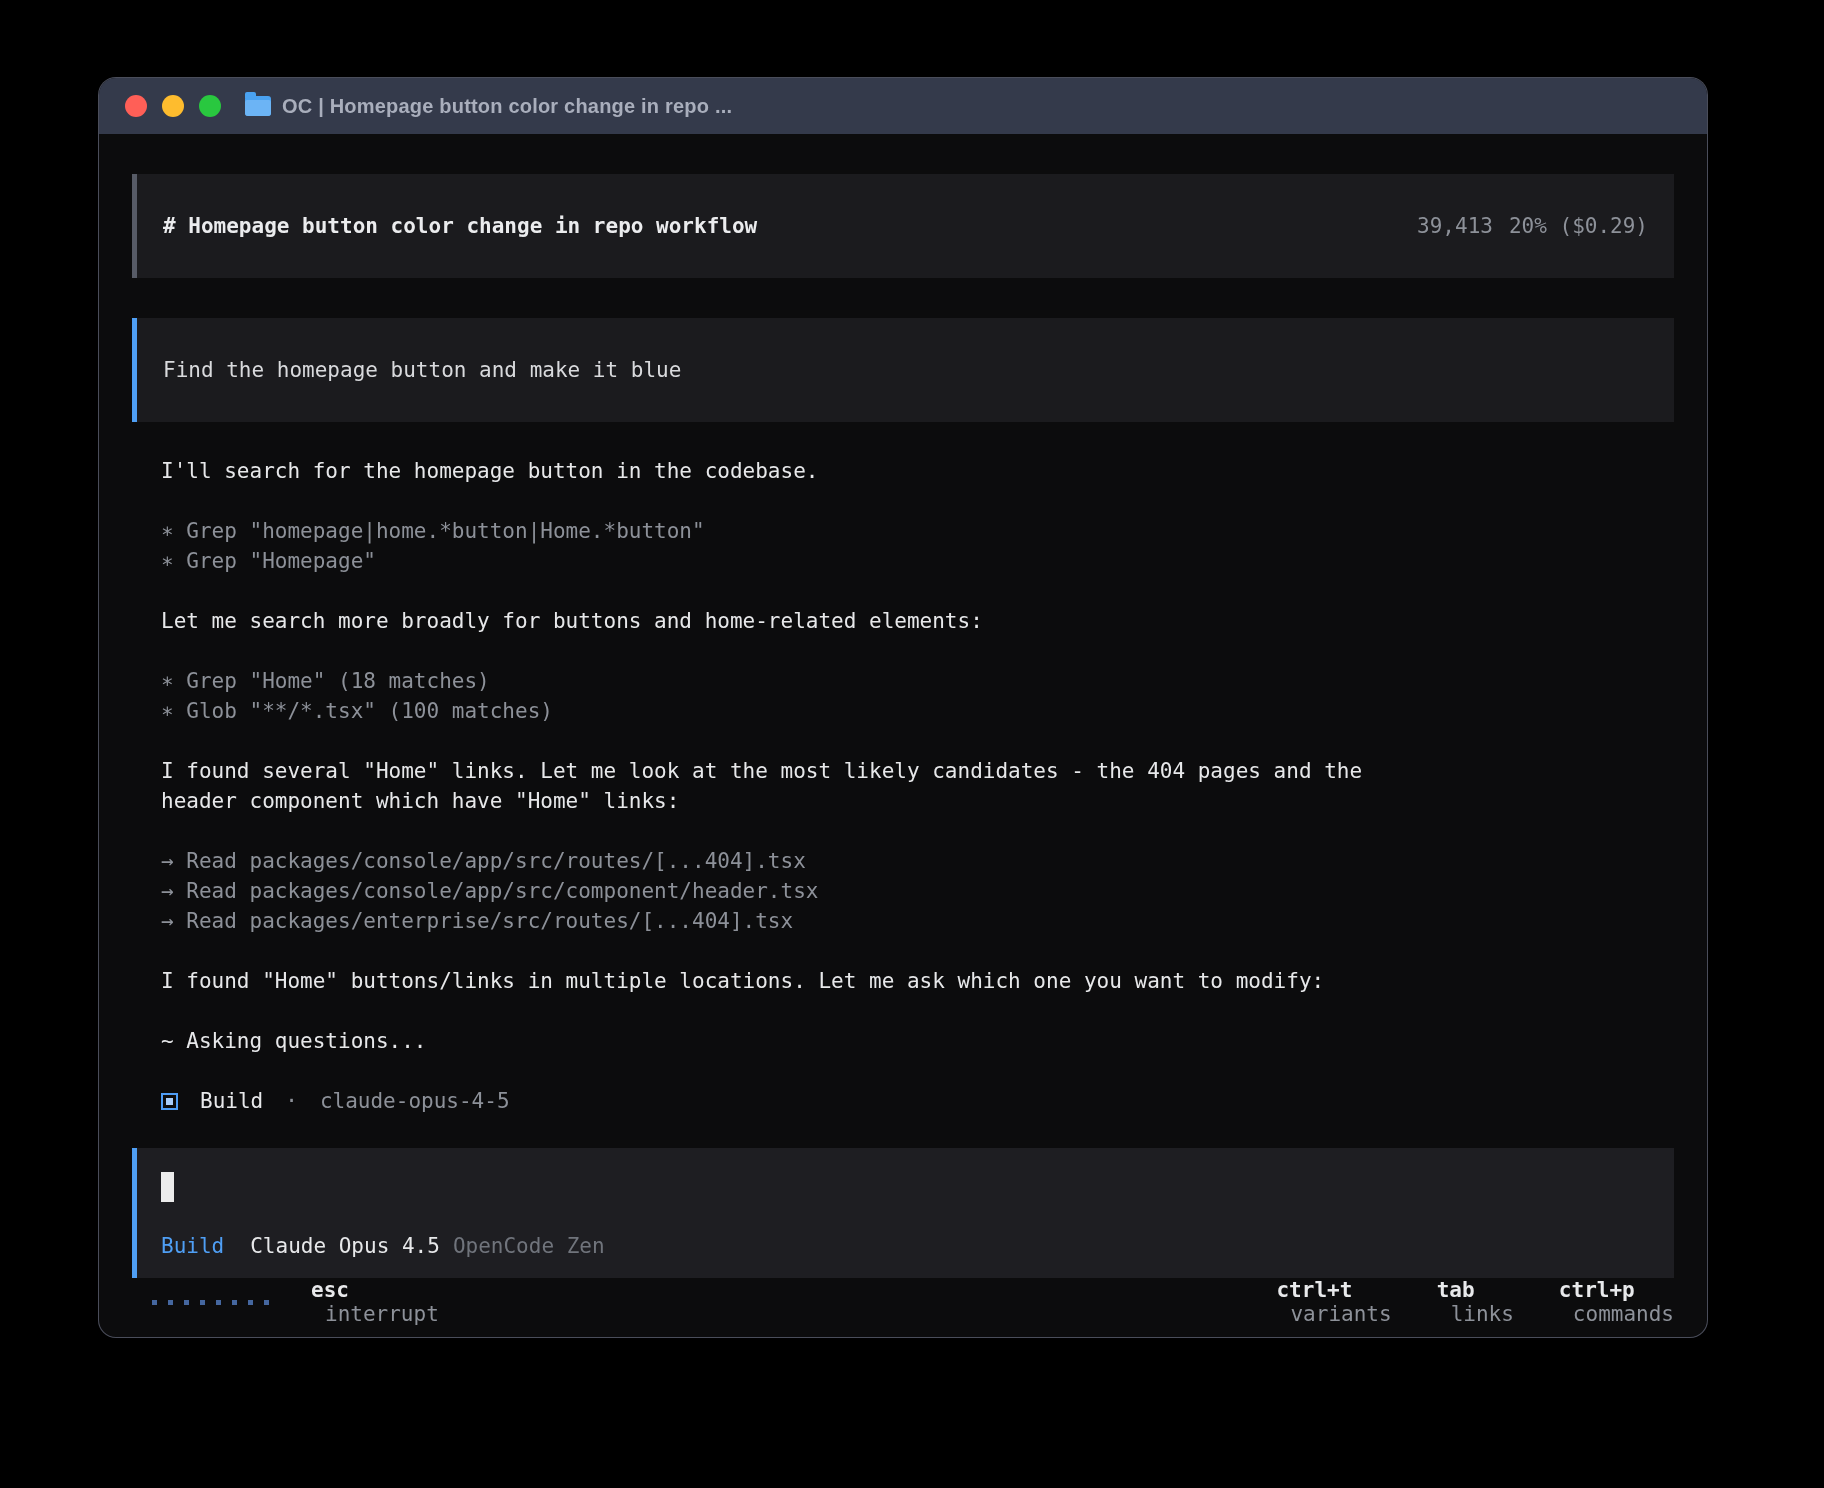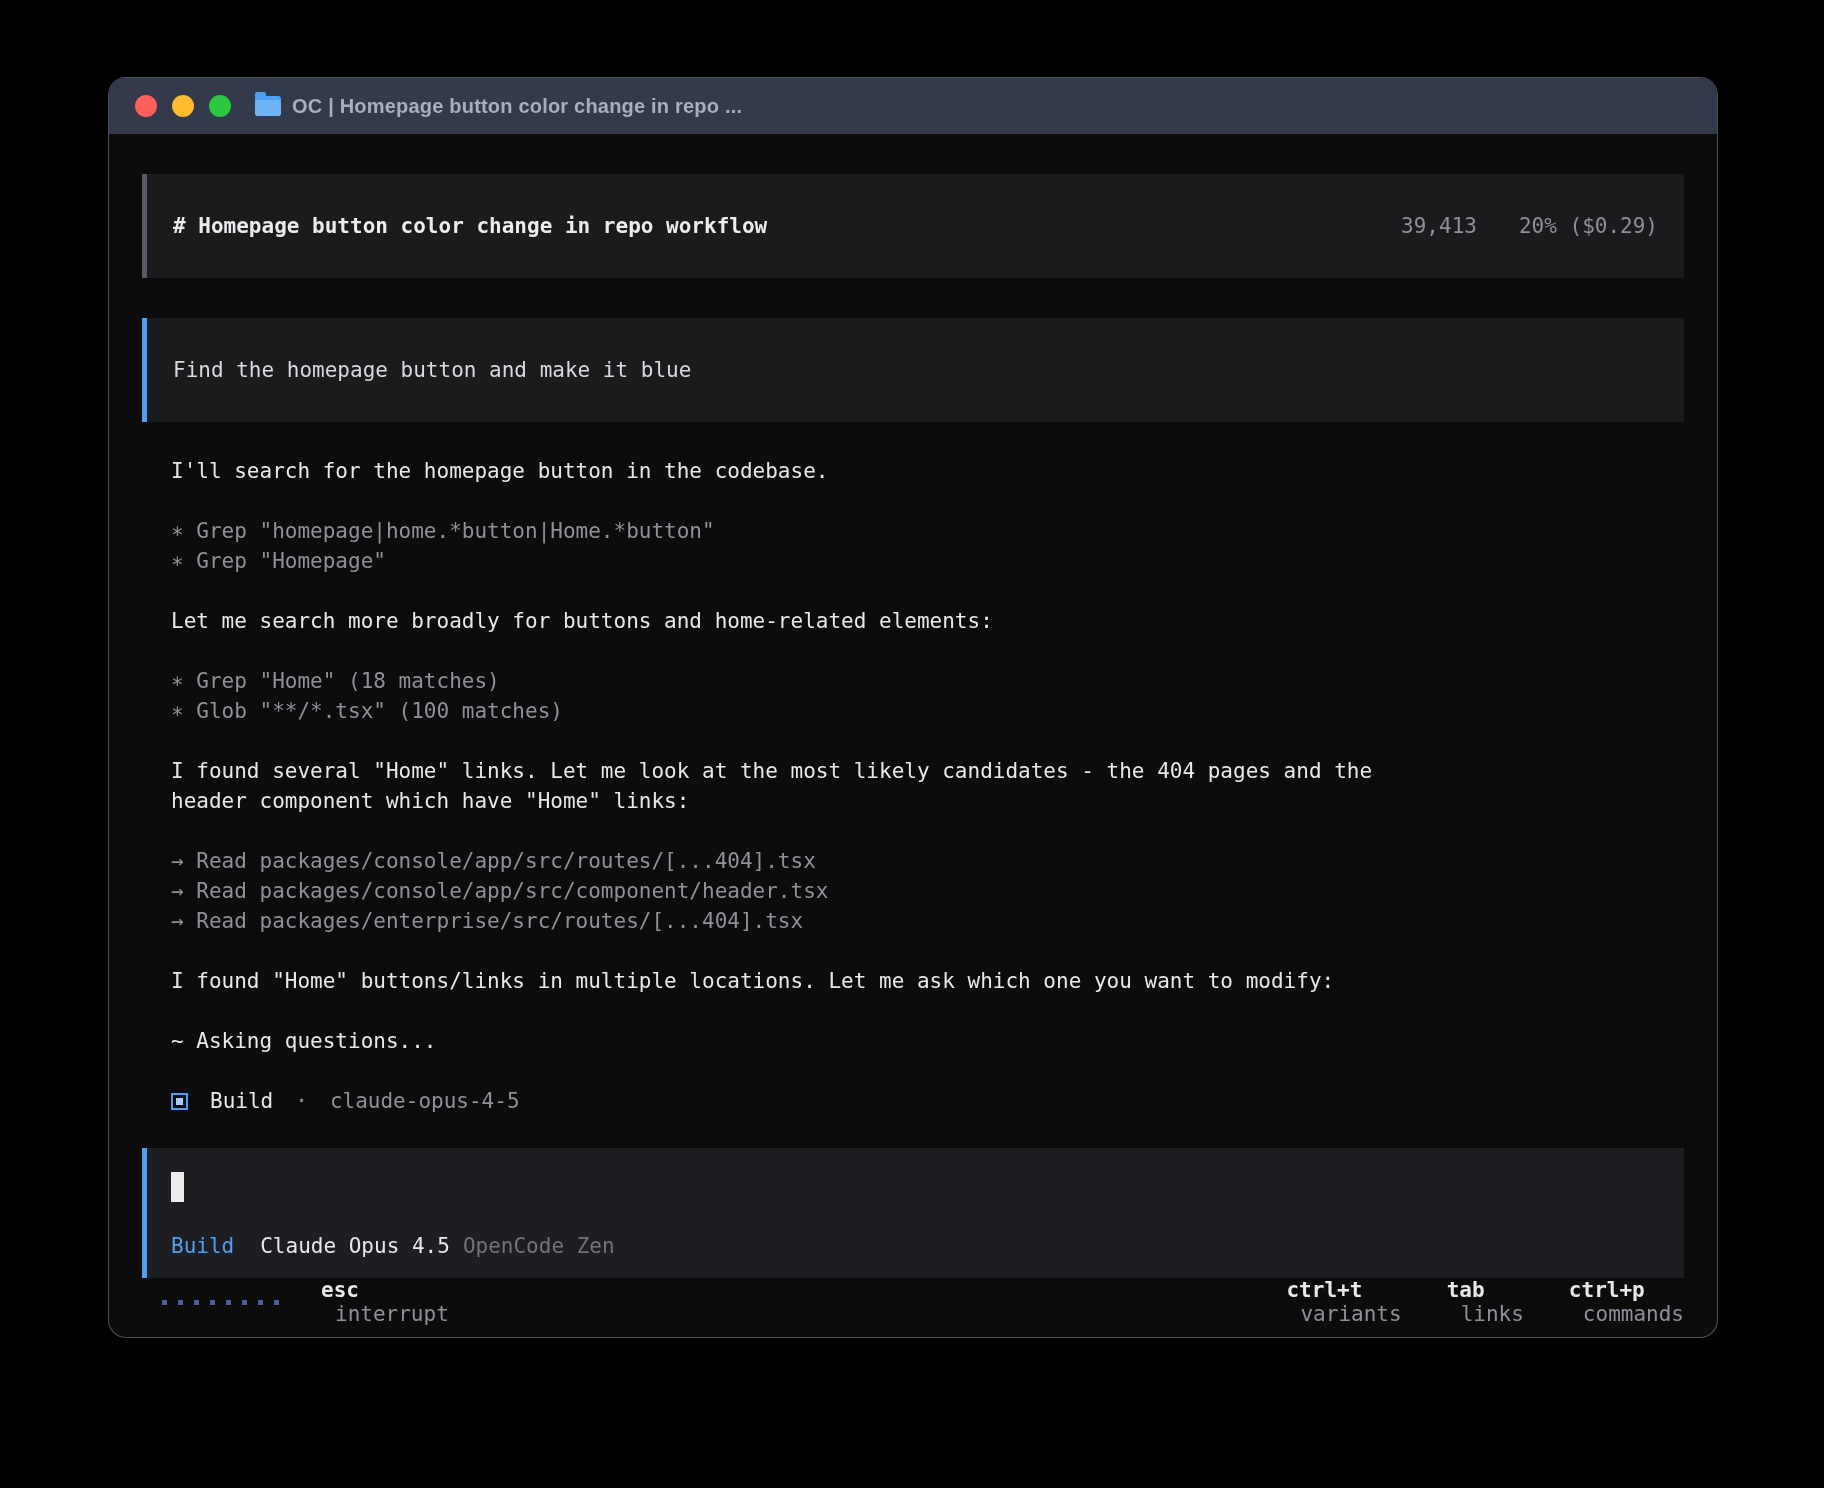--- a/index.html
+++ b/index.html
@@ -1,20 +1,20 @@
 <!DOCTYPE html>
 <html><head>
 <meta charset="utf-8">
 <style>
   * { margin:0; padding:0; box-sizing:border-box; }
   html,body { width:1824px; height:1488px; background:#000; overflow:hidden;
               font-family:"DejaVu Sans Mono", monospace; }
 
   .window {
-    position:absolute; left:108px; top:77px; width:1610px; height:1261px;
+    position:absolute; left:98px; top:77px; width:1610px; height:1261px;
     background:#0c0c0d; border-radius:18px;
     border:1px solid rgba(125,132,155,0.55);
     display:flex; flex-direction:column; overflow:hidden;
   }
 
   
   .titlebar {
     height:56px; flex:0 0 56px; background:#343a4b;
     display:flex; align-items:center; padding-left:26px;
     font-family:"Liberation Sans", sans-serif;
@@ -47,21 +47,21 @@
     padding:40px 33px 0 33px; font-size:21px; color:#e7e8ea;
   }
 
   .block {
     background:#1b1b1e; border-left:5px solid #575b66;
     padding:0 26px; display:flex; align-items:center;
   }
   .block.session { height:104px; }
   .block.user    { height:104px; margin-top:40px; border-left-color:#4f9ff5; }
   .session-title { font-weight:bold; color:#ebecee; }
-  .session-stats { margin-left:auto; color:#8d9199; display:flex; gap:42px; }
+  .session-stats { margin-left:auto; color:#8d9199; display:flex; gap:16px; }
   .user-text { color:#d9dadd; }
 
   .transcript { margin-top:34px; padding-left:29px; max-width:1300px;
                 line-height:30px; }
   .line { min-height:30px; }
   .gap  { margin-top:30px; }
   .dim  { color:#8d9199; }
 
   .agent-status { display:flex; align-items:center; gap:22px; margin-top:30px; }
   .build-icon {

